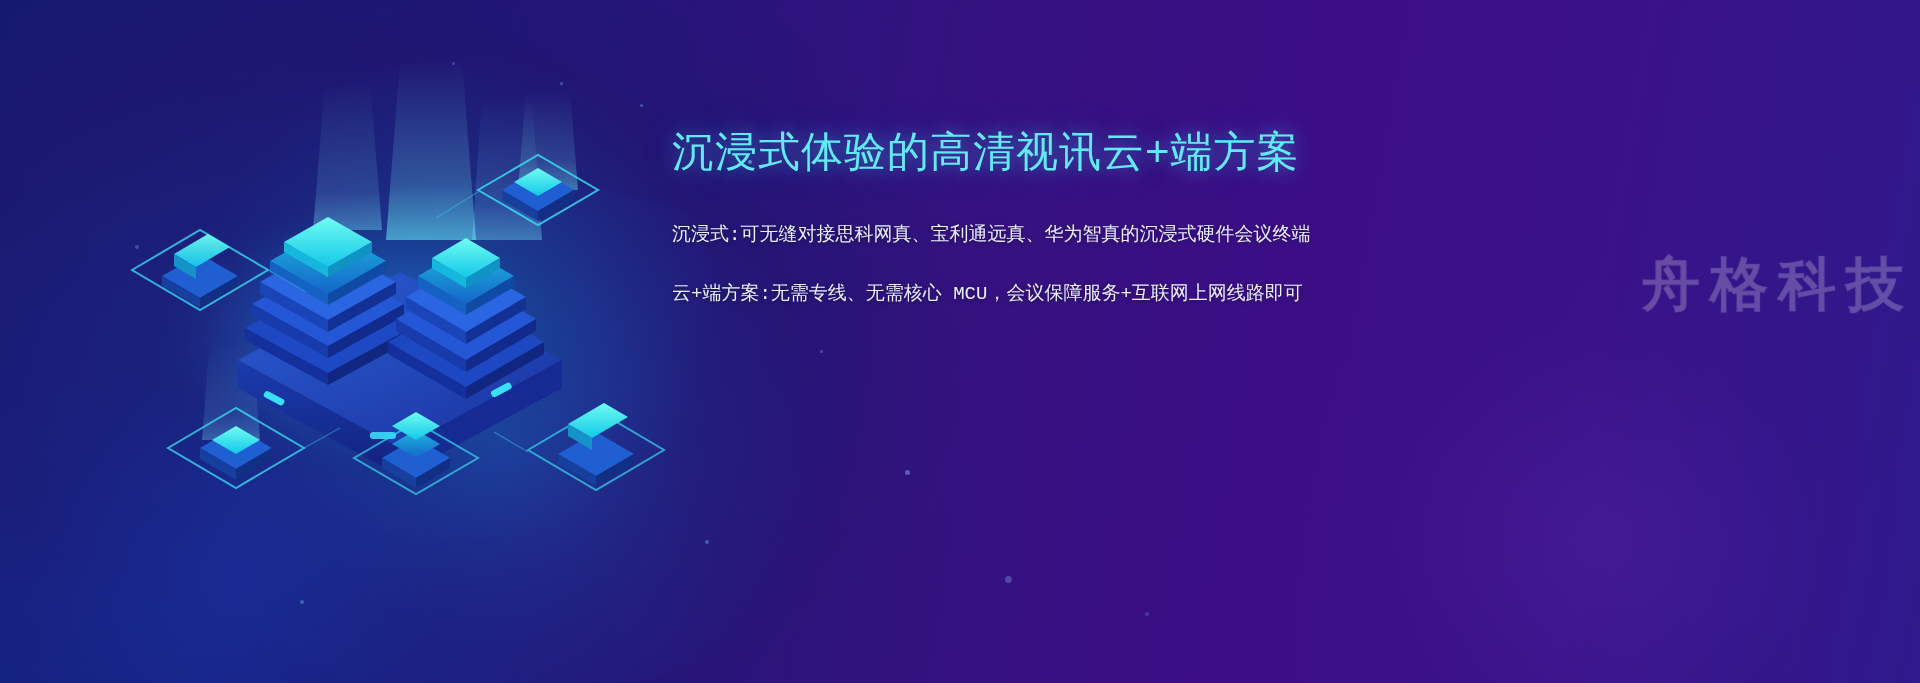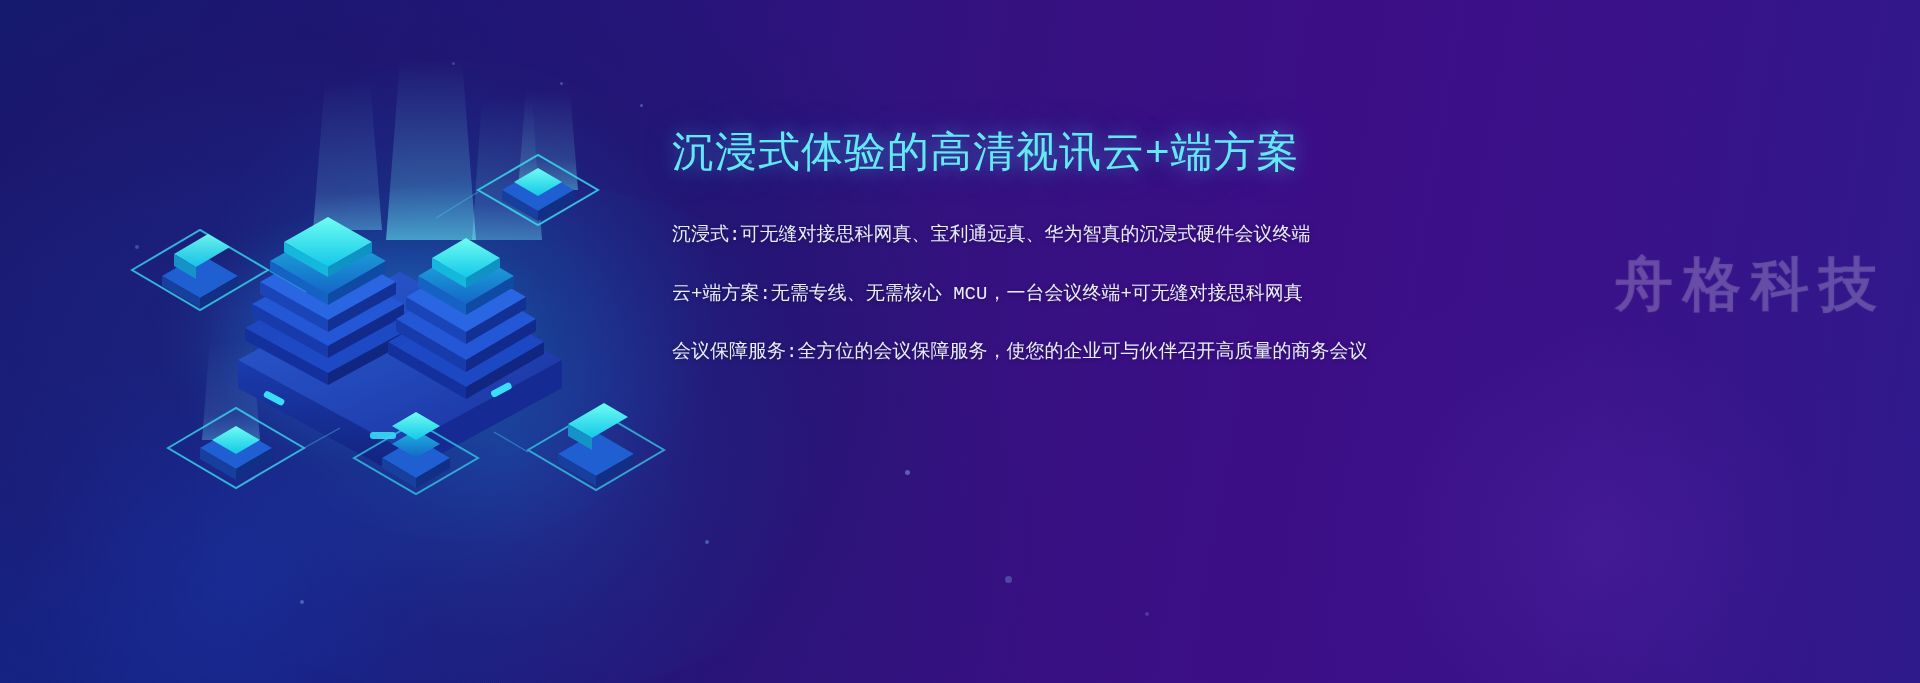--- a/index.html
+++ b/index.html
@@ -69,21 +69,21 @@
     line-height: 1.4;
     margin-bottom: 32px;
     white-space: nowrap;
     text-shadow: 0 1px 4px rgba(0,0,0,0.35);
   }
   .bullet:last-child { margin-bottom: 0; }
 
   
   .watermark {
     position: absolute;
-    right: 33px;
+    right: 6px;
     top: 246px;
     font-size: 58px;
     letter-spacing: 10px;
     font-weight: 700;
     color: rgba(255,255,255,0.16);
     white-space: nowrap;
     pointer-events: none;
     text-shadow: 0 0 2px rgba(255,255,255,0.10);
   }
 </style>
@@ -262,20 +262,19 @@
         <path d="M458 412 L424 392"></path>
       </g>
     </svg>
   </div>
 
   <div class="copy">
     <h1 class="headline">沉浸式体验的高清视讯云+端方案</h1>
 
     <ul class="bullets">
       <li class="bullet">沉浸式:可无缝对接思科网真、宝利通远真、华为智真的沉浸式硬件会议终端</li>
-      <li class="bullet">云+端方案:无需专线、无需核心 MCU，一台会议终端+可无缝对接思科网真</li>
-      <li class="bullet">会议保障服务:全方位的会议保障服务，使您的企业可与伙伴召开高质量的商务会议</li>
+      <li class="bullet">云+端方案:无需专线、无需核心 MCU，会议保障服务+互联网上网线路即可</li>
     </ul>
   </div>
 
   <div class="watermark">舟格科技</div>
 
 </div>
 
 </body></html>

